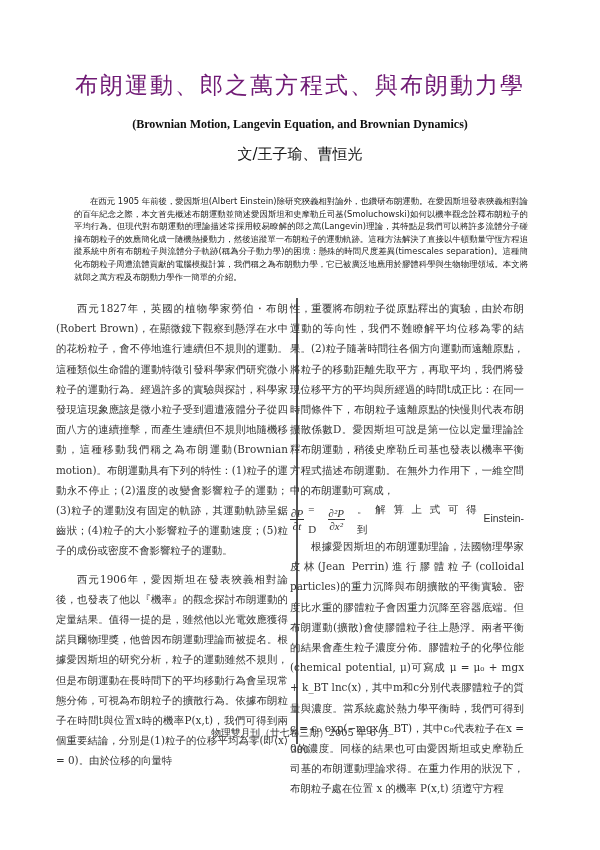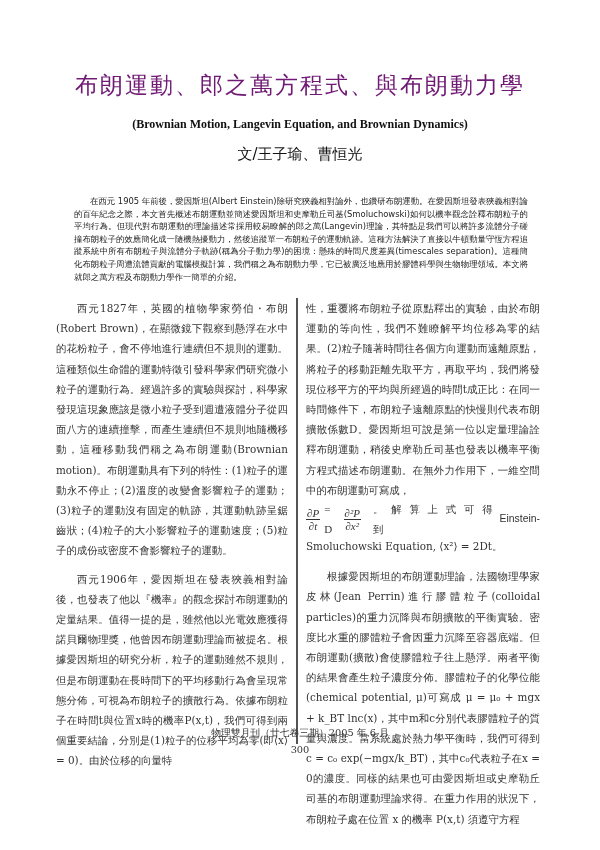--- a/index.html
+++ b/index.html
@@ -26,21 +26,21 @@
       font-family: "DejaVu Sans", sans-serif; font-size: 8.4px; line-height: 12.6px;
       color: #222; text-align: justify;
     }
     .abstract p { margin: 12px; text-indent: 16px; }
     .col {
       position: absolute; top: 298px; width: 232px;
       font-family: "DejaVu Serif", serif; font-size: 10.4px; line-height: 20.2px;
       color: #333; text-align: justify;
     }
     .col-left { left: 56px; }
-    .col-right { left: 306px; width: 234px; }
+    .col-right { left: 290px; width: 234px; }
     .divider {
       position: absolute; left: 296px; top: 298px; width: 1.5px; height: 446px; background: #555;
     }
     .section-heading {
       font-family: "DejaVu Sans", sans-serif; font-weight: bold; font-size: 11.2px;
       color: #111; margin: 11px 0 20px 0; letter-spacing: 0.5px;
     }
     .para { margin: 0 0 8px 0; text-indent: 21px; }
     .para.noindent { text-indent: 0; }
     .eq-line { display: flex; align-items: center; margin: 2px 0 0 0; height: 34px; }
@@ -81,20 +81,19 @@
       <span class="den">∂t</span>
     </span>
     <span class="eq-eq">= D</span>
     <span class="frac">
       <span class="num">∂²P</span>
       <span class="den">∂x²</span>
     </span>
     <span class="eq-tail">。解算上式可得到</span>
     <span class="eq-tail-en">Einstein-</span>
   </div>
-  <p class="para noindent" style="margin-bottom:10px">Smoluchowski Equation, ⟨x²⟩ = 2Dt。</p>
   <p class="para">根據愛因斯坦的布朗運動理論，法國物理學家皮林(Jean Perrin)進行膠體粒子(colloidal particles)的重力沉降與布朗擴散的平衡實驗。密度比水重的膠體粒子會因重力沉降至容器底端。但布朗運動(擴散)會使膠體粒子往上懸浮。兩者平衡的結果會產生粒子濃度分佈。膠體粒子的化學位能(chemical potential, μ)可寫成 μ = μ₀ + mgx + k_BT lnc(x)，其中m和c分別代表膠體粒子的質量與濃度。當系統處於熱力學平衡時，我們可得到c = c₀ exp(−mgx/k_BT)，其中c₀代表粒子在x = 0的濃度。同樣的結果也可由愛因斯坦或史摩勒丘司基的布朗運動理論求得。在重力作用的狀況下，布朗粒子處在位置 x 的機率 P(x,t) 須遵守方程</p>
 </div>
 
 <div class="footer">
   <div>物理雙月刊（廿七卷三期）2005 年 6 月</div>
   <div>300</div>
 </div>
 
 </body></html>

